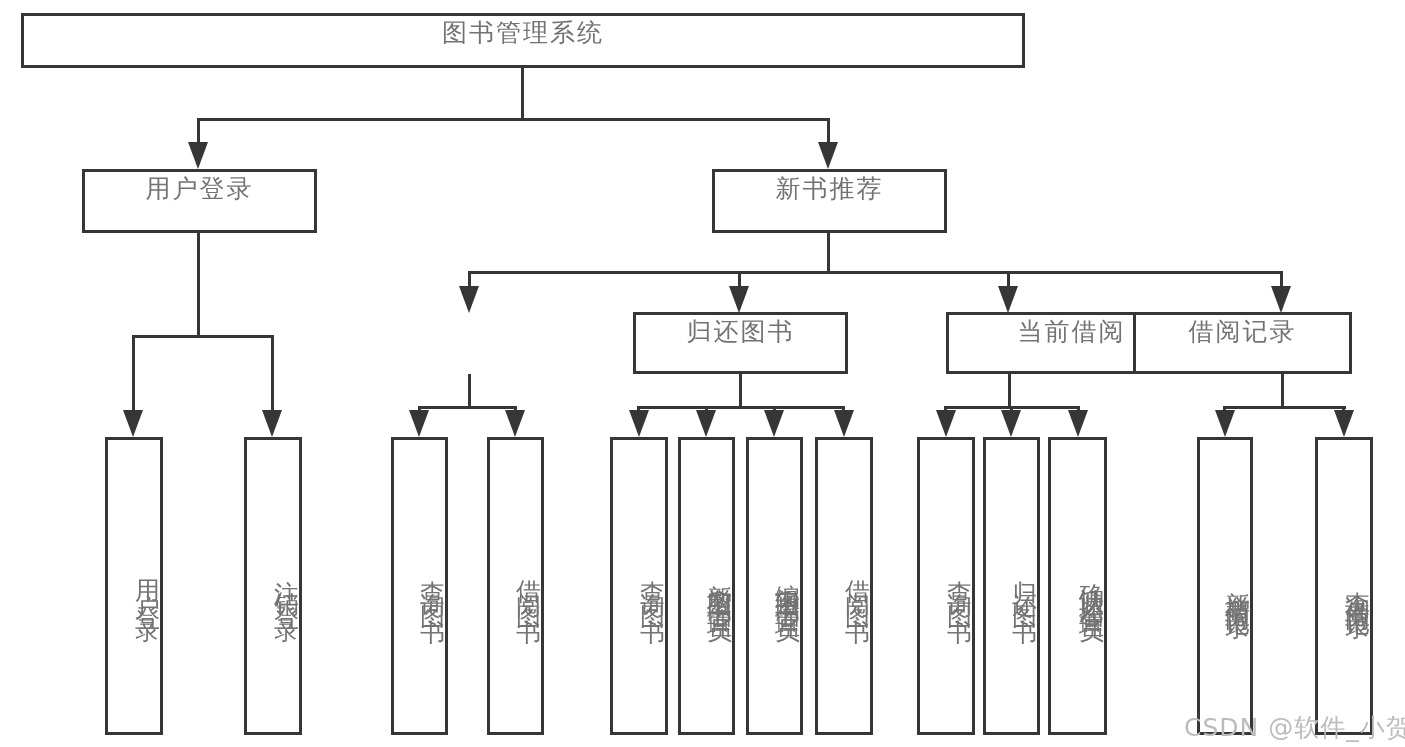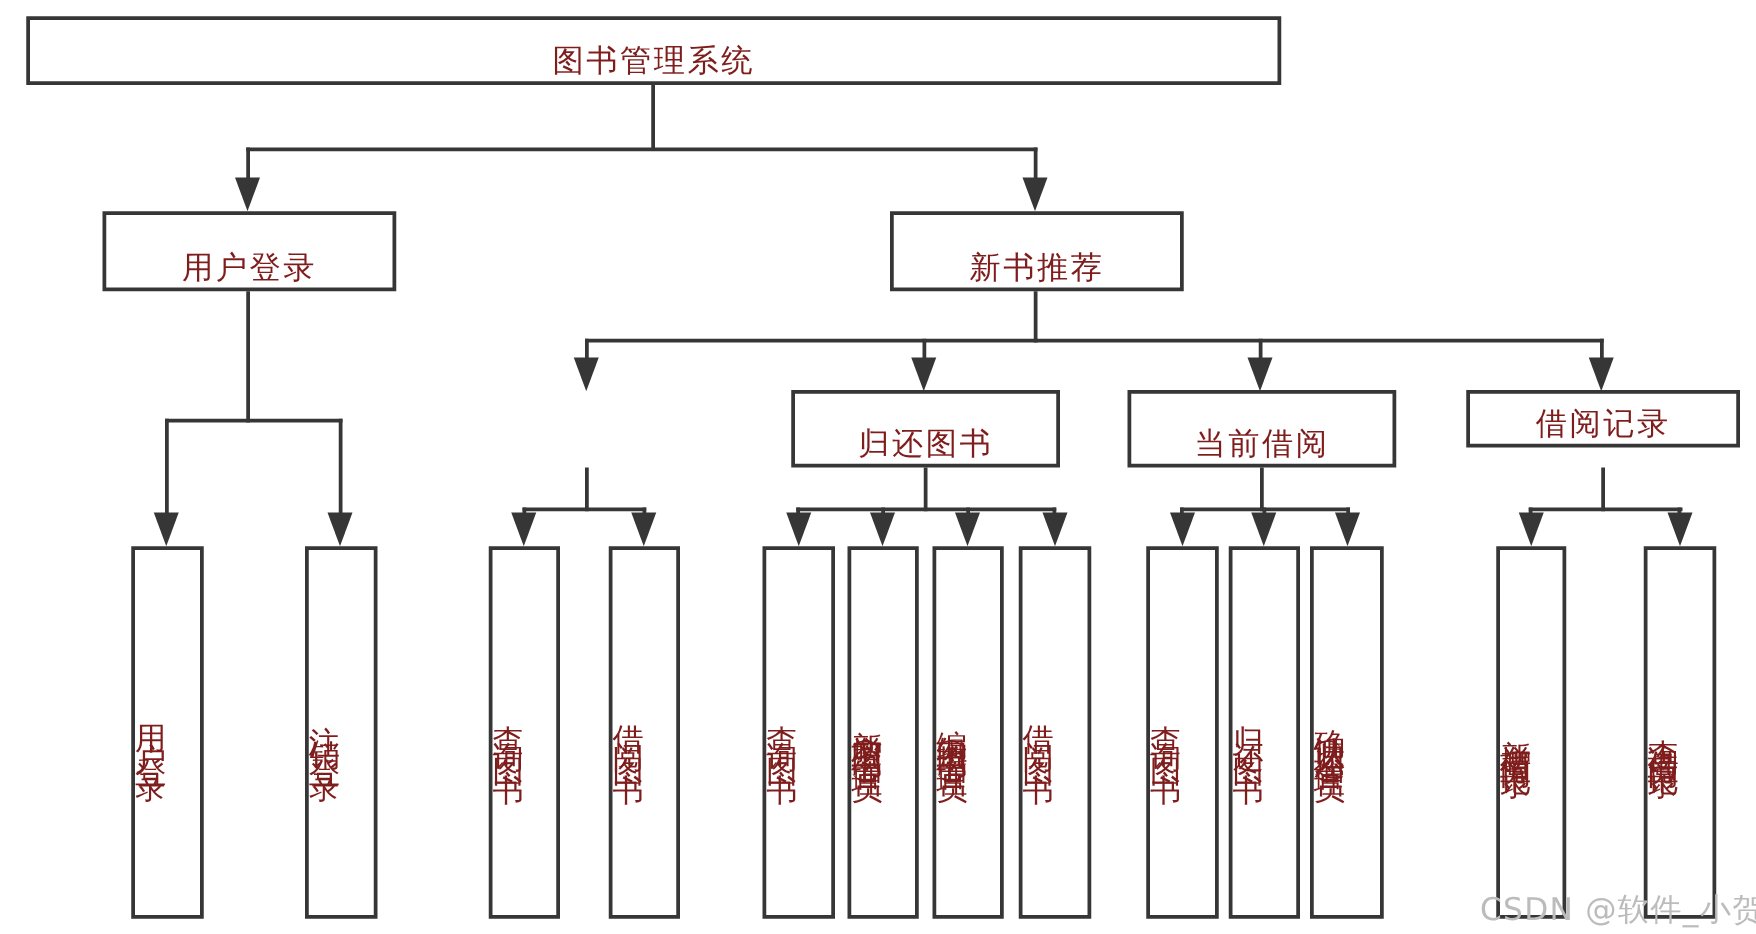--- a/index.html
+++ b/index.html
@@ -9,23 +9,23 @@
     height: 747px;
     background: #ffffff;
     font-family: "DejaVu Sans", sans-serif;
     overflow: hidden;
   }
   .box {
     position: absolute;
     box-sizing: border-box;
     border: 3px solid #363636;
     background: #ffffff;
-    color: #7f1d1d;
+    color: #737373;
     display: flex;
-    align-items: flex-end;
+    align-items: flex-start;
     justify-content: center;
   }
   .hbox {
     font-size: 25px;
     letter-spacing: 2px;
     white-space: nowrap;
   }
   .vbox {
     writing-mode: vertical-rl;
     font-size: 25px;
@@ -89,24 +89,24 @@
   <div class="vline" style="left:1007px; top:271px; height:17px;"></div>
   <div class="vline" style="left:1280px; top:271px; height:17px;"></div>
   <div class="arrow" style="left:459px; top:286px;"></div>
   <div class="arrow" style="left:729px; top:286px;"></div>
   <div class="arrow" style="left:998px; top:286px;"></div>
   <div class="arrow" style="left:1271px; top:286px;"></div>
 
   <div class="box hbox" style="left:633px; top:312px; width:215px; height:62px;">
     <span>归还图书</span>
   </div>
-  <div class="box hbox" style="left:902px; top:312px; width:215px; height:62px;">
+  <div class="box hbox" style="left:946px; top:312px; width:251px; height:62px;">
     <span>当前借阅</span>
   </div>
-  <div class="box hbox" style="left:1173px; top:312px; width:219px; height:46px;">
+  <div class="box hbox" style="left:1133px; top:312px; width:219px; height:62px;">
     <span>借阅记录</span>
   </div>
 
   <div class="vline" style="left:468px; top:374px; height:35px;"></div>
   <div class="hline" style="left:418px; top:406px; width:99px;"></div>
   <div class="vline" style="left:418px; top:406px; height:8px;"></div>
   <div class="vline" style="left:514px; top:406px; height:8px;"></div>
   <div class="arrow" style="left:409px; top:410px;"></div>
   <div class="arrow" style="left:505px; top:410px;"></div>
 

